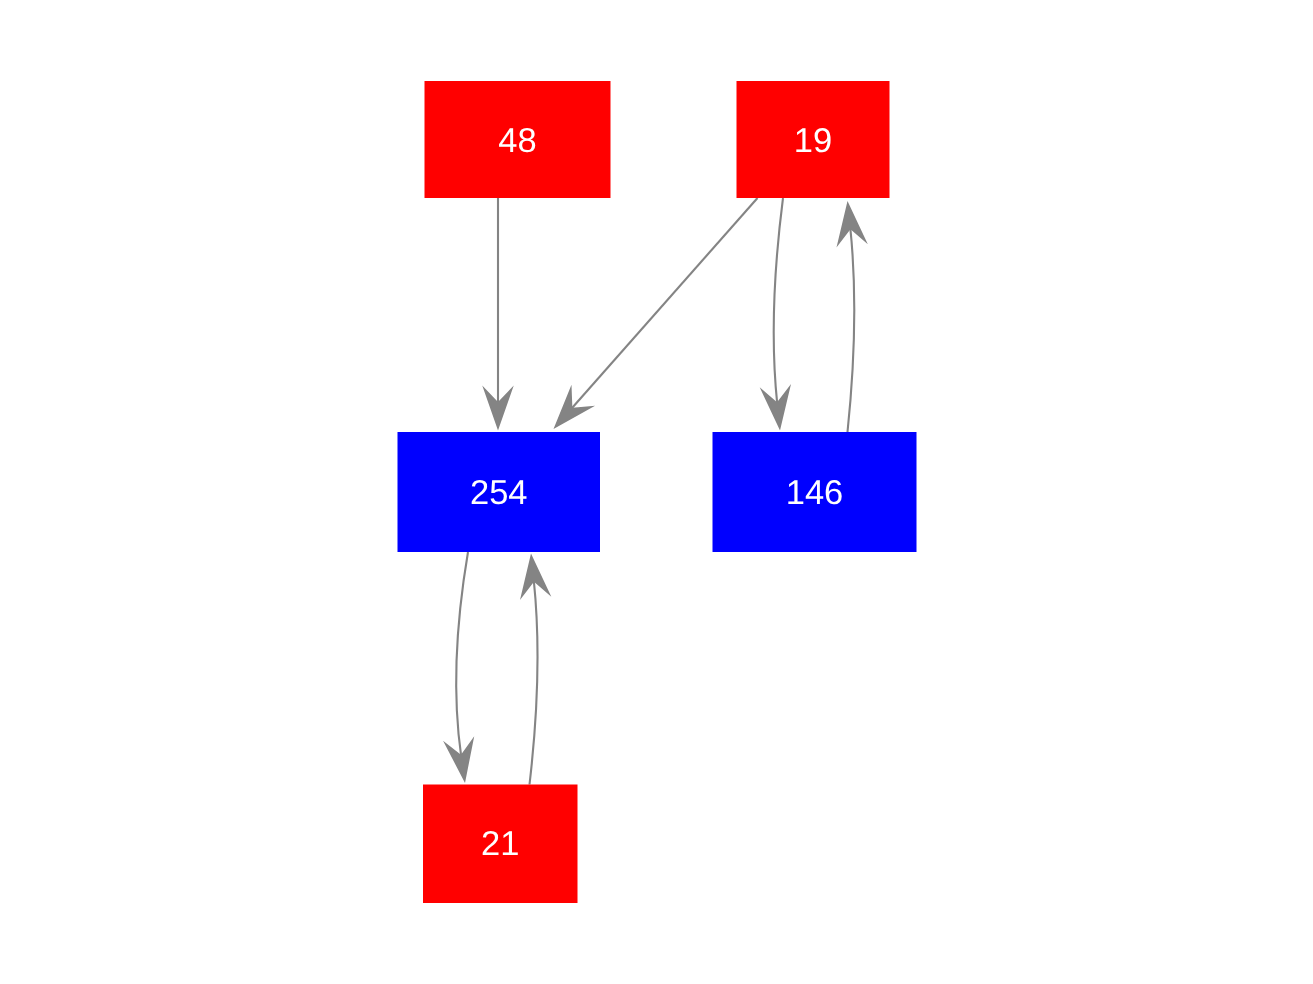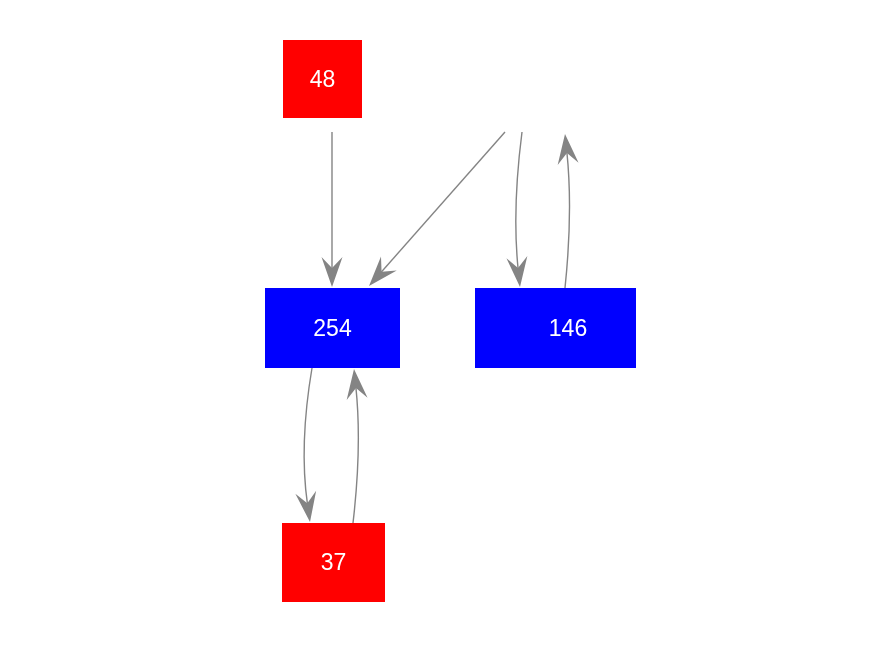--- a/index.html
+++ b/index.html
@@ -64,26 +64,29 @@
       <g>
         <path d="M 312 368 Q 299 445 307.4544155877284 504.180909114099" fill="none" stroke="#848484" stroke-width="1.4"></path>
         <path d="M 0 0 L -30 10.5 L -19 0 L -30 -10.5 Z" fill="#848484" transform="translate(310 522) rotate(81.86989764584403)"></path>
       </g>
       <g>
         <path d="M 353 523 Q 362 446 355.8601173913209 386.90362989146354" fill="none" stroke="#848484" stroke-width="1.4"></path>
         <path d="M 0 0 L -30 10.5 L -19 0 L -30 -10.5 Z" fill="#848484" transform="translate(354 369) rotate(-95.93152692491978)"></path>
       </g>
     </svg>
   <div class="node-layer" id="node-layer">
-      <div class="node" style="left: 283px; top: 40px; width: 79px; height: 78px; background: rgb(255, 0, 0); color: rgb(255, 255, 255);">
+      <div class="node" style="left: 283px; top: 54px; width: 124px; height: 78px; background: rgb(255, 0, 0); color: rgb(255, 255, 255);">
         <span>48</span>
+      </div>
+      <div class="node" style="left: 491px; top: 54px; width: 102px; height: 78px; background: rgb(255, 0, 0); color: rgb(255, 255, 255);">
+        <span>19</span>
       </div>
       <div class="node" style="left: 265px; top: 288px; width: 135px; height: 80px; background: rgb(0, 0, 255); color: rgb(255, 255, 255);">
         <span>254</span>
       </div>
-      <div class="node" style="left: 475px; top: 288px; width: 136px; height: 80px; background: rgb(0, 0, 255); color: rgb(255, 255, 255); padding-left: 25px;">
+      <div class="node" style="left: 475px; top: 288px; width: 136px; height: 80px; background: rgb(0, 0, 255); color: rgb(255, 255, 255);">
         <span>146</span>
       </div>
       <div class="node" style="left: 282px; top: 523px; width: 103px; height: 79px; background: rgb(255, 0, 0); color: rgb(255, 255, 255);">
-        <span>37</span>
+        <span>21</span>
       </div>
     </div>
 </div>
 
 </body></html>

